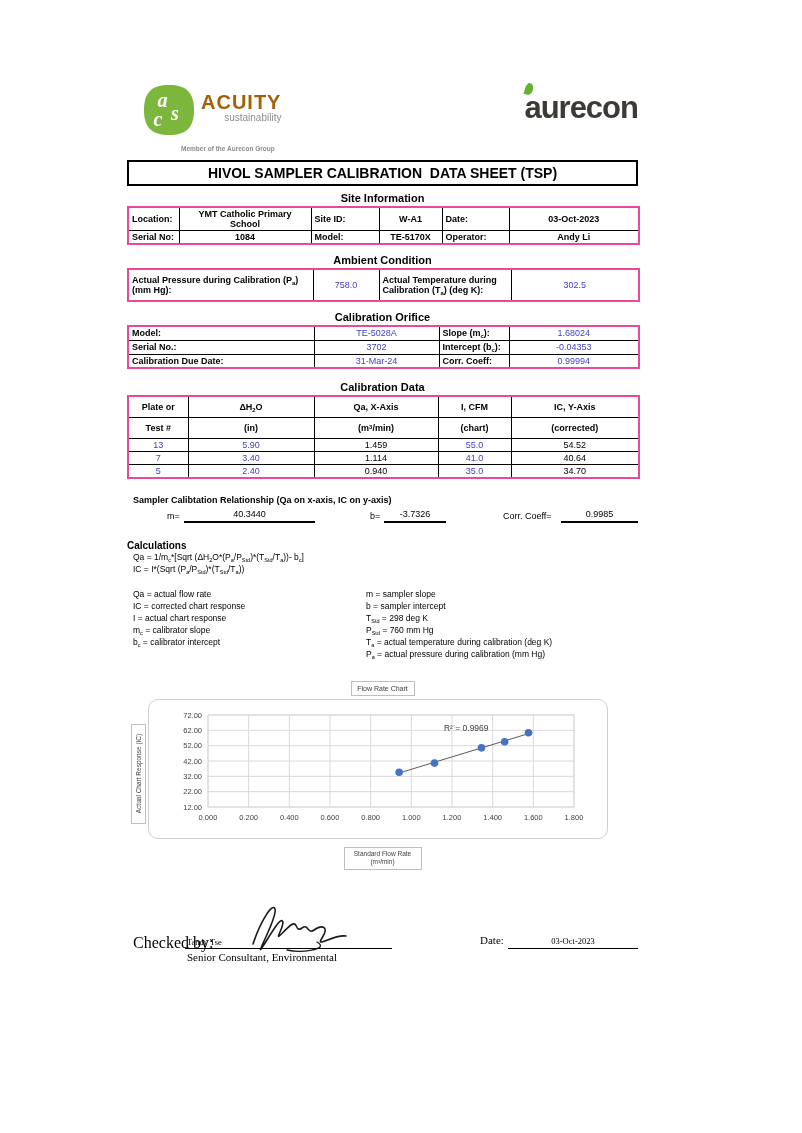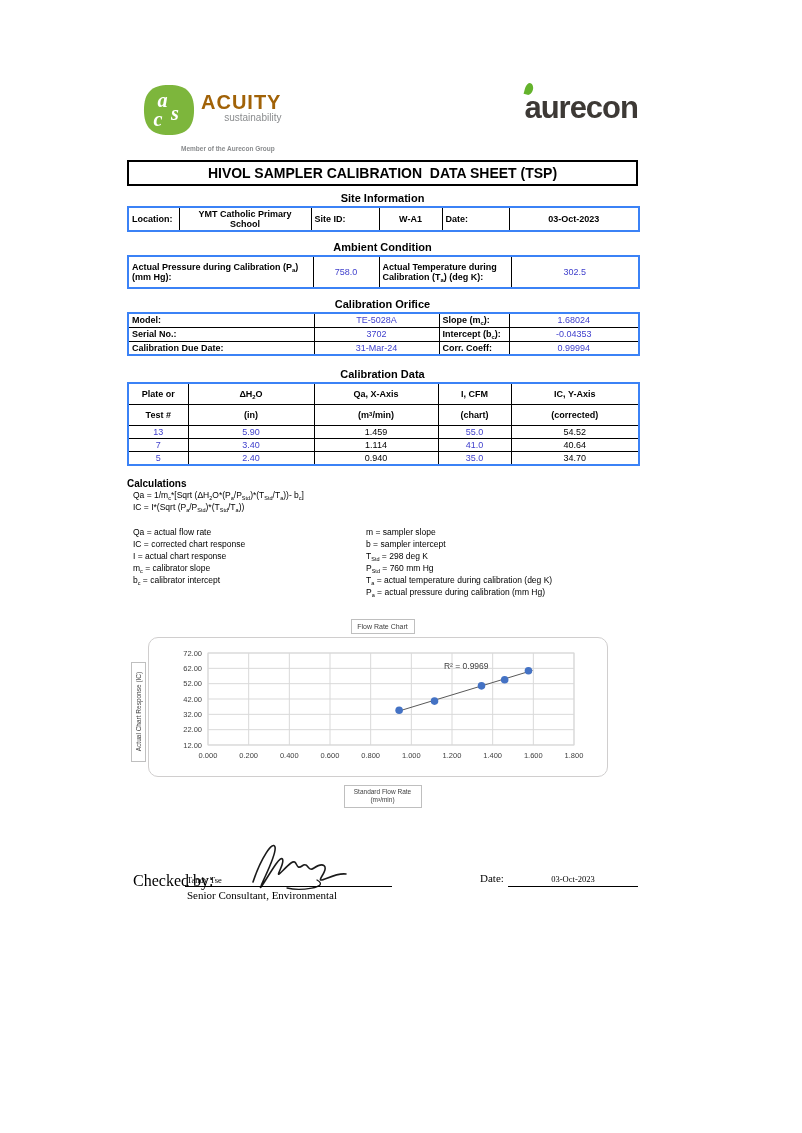--- a/index.html
+++ b/index.html
@@ -20,21 +20,21 @@
   .aurecon { position:relative; margin-top:8px; font-size:31px; font-weight:bold; color:#3D3935; letter-spacing:-1px; line-height:1; }
   .aurecon-accent { position:absolute; left:1px; top:-9px; width:8px; height:12px; background:#64B32C; border-radius:60% 60% 60% 0; transform:rotate(15deg); }
 
   
   .title-box { margin-top:8px; border:2px solid #000; height:26px; display:flex; align-items:center; justify-content:center; }
   .title-box span { font-size:14px; font-weight:bold; white-space:pre-wrap; }
 
   .section-h { text-align:center; font-size:11px; font-weight:bold; margin-top:6px; margin-bottom:2px; }
 
   
-  table { border-collapse:collapse; table-layout:fixed; width:511px; border:2px solid #3b82f6; }
+  table { border-collapse:collapse; table-layout:fixed; width:511px; border:2px solid #ec4899; }
   td { border:1px solid #000; font-size:9px; padding:1px 3px; vertical-align:middle; overflow:hidden; }
   td.lbl { font-weight:bold; text-align:left; }
   td.val { text-align:center; font-weight:bold; }
   td.blue { color:#4040CC; text-align:center; font-weight:normal; }
   td.blk { text-align:center; font-weight:normal; }
   .site-table td { height:13px; }
   .amb-table td { height:32px; }
   .ori-table td { height:14px; }
   .cal-table td { height:12px; text-align:center; }
   .cal-table td.hdr { font-weight:bold; height:21px; }
@@ -120,20 +120,28 @@
         </colgroup>
       <tbody>
           <tr>
         <td class="lbl">Location:</td>
         <td class="val">YMT Catholic Primary School</td>
         <td class="lbl">Site ID:</td>
         <td class="val">W-A1</td>
         <td class="lbl">Date:</td>
         <td class="val">03-Oct-2023</td>
       </tr>
+      <tr>
+        <td class="lbl">Serial No:</td>
+        <td class="val">1084</td>
+        <td class="lbl">Model:</td>
+        <td class="val">TE-5170X</td>
+        <td class="lbl">Operator:</td>
+        <td class="val">Andy Li</td>
+      </tr>
     </tbody>
       </table>
 
     <div class="section-h" style="margin-top:9px">Ambient Condition</div>
     <table class="amb-table">
       <colgroup>
           <col style="width:185px">
           <col style="width:66px">
           <col style="width:132px">
           <col style="width:128px">
@@ -219,20 +227,31 @@
       <tr>
         <td class="blue">5</td>
         <td class="blue">2.40</td>
         <td class="blk">0.940</td>
         <td class="blue">35.0</td>
         <td class="blk">34.70</td>
       </tr>
     </tbody>
       </table>
 
+    <div class="rel">
+      <div class="rel-h">Sampler Calibtation Relationship (Qa on x-axis, IC on y-axis)</div>
+      <div class="rel-row">
+        <span class="lab" style="left:40px">m=</span>
+        <span class="uval" style="left:57px; width:131px">40.3440</span>
+        <span class="lab" style="left:243px">b=</span>
+        <span class="uval" style="left:257px; width:62px">-3.7326</span>
+        <span class="lab" style="left:376px">Corr. Coeff=</span>
+        <span class="uval" style="left:434px; width:77px">0.9985</span>
+      </div>
+    </div>
 
     <div class="calc">
       <div class="calc-h">Calculations</div>
       <div class="formula">Qa = 1/m<sub>c</sub>*[Sqrt (ΔH<sub>2</sub>O*(P<sub>a</sub>/P<sub>Std</sub>)*(T<sub>Std</sub>/T<sub>a</sub>))- b<sub>c</sub>]</div>
       <div class="formula">IC = I*(Sqrt (P<sub>a</sub>/P<sub>Std</sub>)*(T<sub>Std</sub>/T<sub>a</sub>))</div>
       <div class="defs">
         <div class="defs-left">
           <div class="def-line">Qa = actual flow rate</div>
           <div class="def-line">IC = corrected chart response</div>
           <div class="def-line">I = actual chart response</div>

